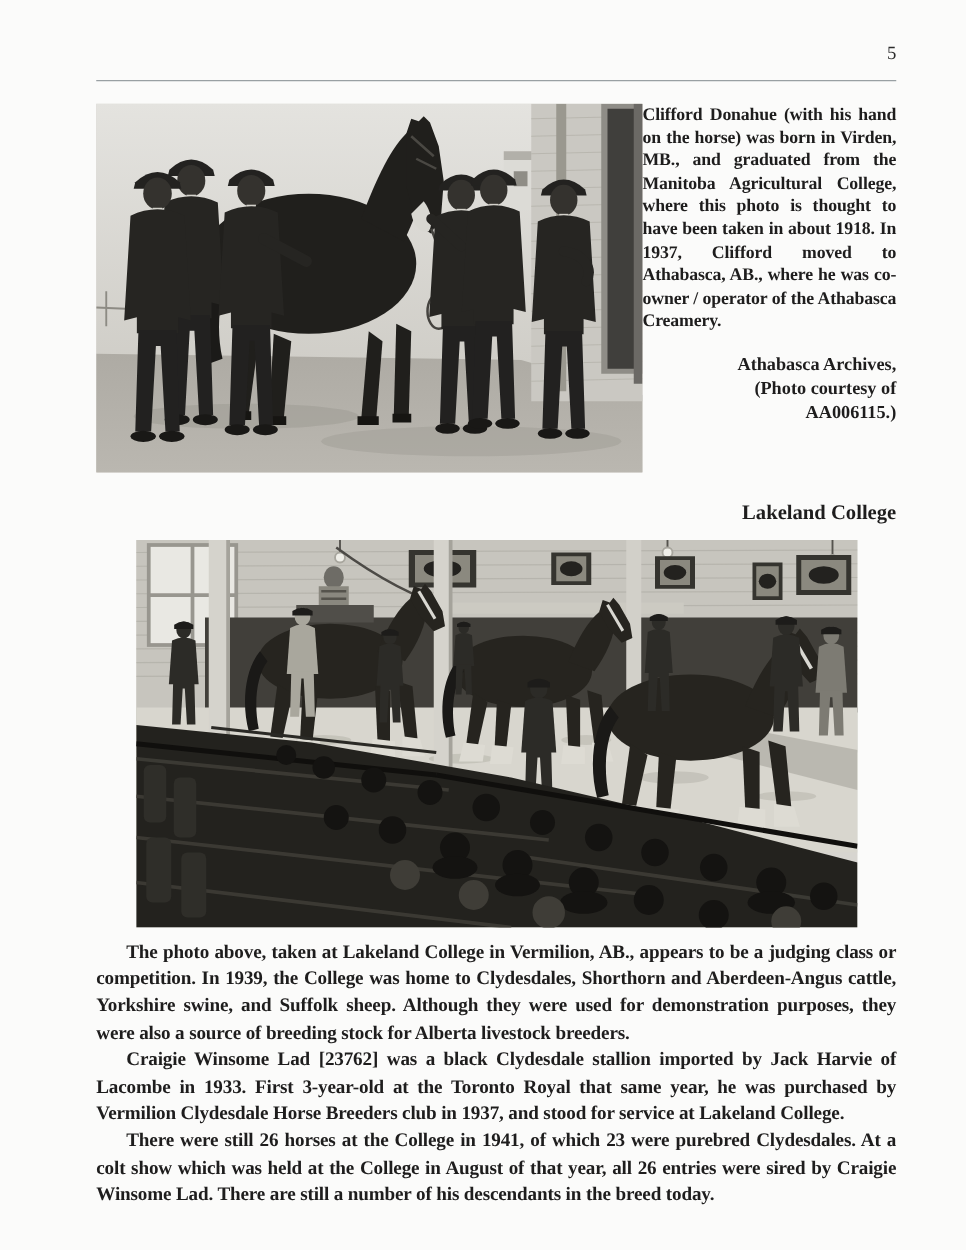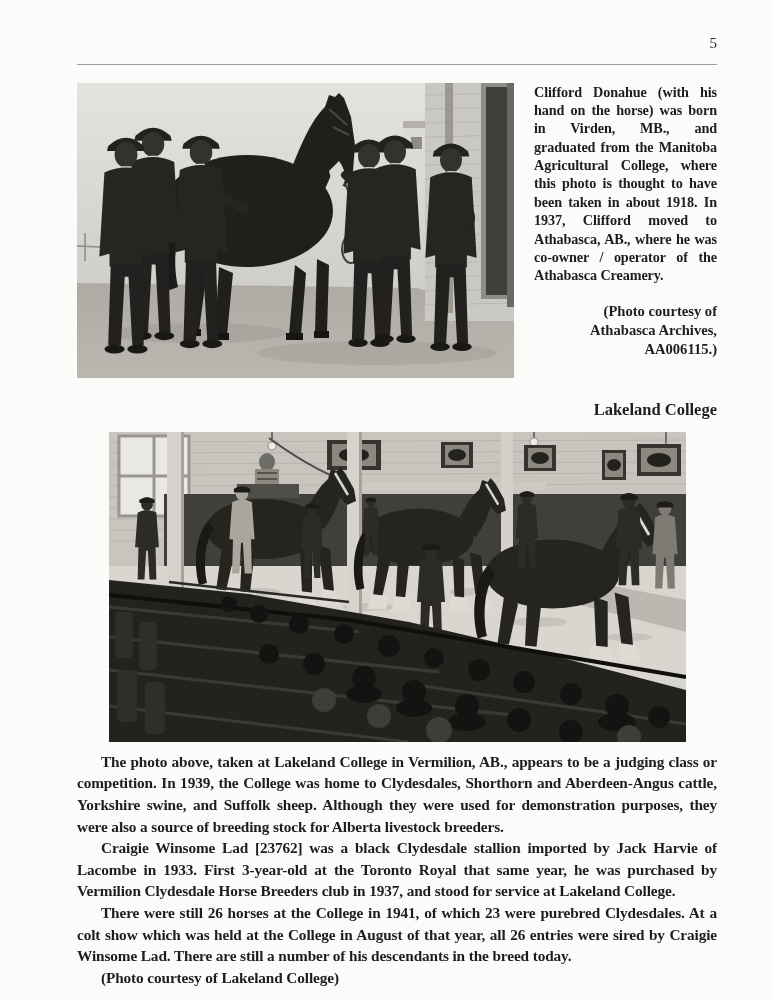--- a/index.html
+++ b/index.html
@@ -19,21 +19,21 @@
     font-size:15px;
     line-height:1.25;
     font-weight:400;
     color:#2b2b2b;
   }
   .rule {
     border:none;
     border-top:1.5px solid #99a0a3;
     margin:11px 0 0 0;
   }
-  .top-section { display:flex; gap:20px; margin-top:18px; }
+  .top-section { display:flex; gap:0; margin-top:18px; }
   .photo { display:block; background:#d7d5d0; flex:none; }
   .photo-1 { width:437px; height:295px; }
   .side-col { flex:1; min-width:0; display:flex; flex-direction:column; }
   .side-text {
     margin:0;
     font-size:14.2px;
     line-height:18.35px;
     font-weight:700;
     text-align:justify;
     letter-spacing:-0.1px;
@@ -172,22 +172,22 @@
           <use href="#figman" transform="translate(318,52) scale(1.22)"></use>
           <use href="#figman" transform="translate(374,60) scale(1.22)"></use>
           <path d="M374,118 C390,120 398,132 392,142" stroke="#262522" stroke-width="8" fill="none" stroke-linecap="round"></path>
         </g>
       </svg>
     </div>
 
     <div class="side-col">
       <p class="side-text">Clifford Donahue (with his hand on the horse) was born in Virden, MB., and graduated from the Manitoba Agricultural College, where this photo is thought to have been taken in about 1918. In 1937, Clifford moved to Athabasca, AB., where he was co-owner / operator of the Athabasca Creamery.</p>
       <div class="side-credit">
+        <div>Athabasca Archives,</div>
         <div>(Photo courtesy of</div>
-        <div>Athabasca Archives,</div>
         <div>AA006115.)</div>
       </div>
     </div>
   </div>
 
   <h2 class="heading">Lakeland College</h2>
 
   <div class="photo photo-2" aria-label="Black and white photo: indoor judging arena with three Clydesdale horses and handlers on a shavings-covered floor, framed cattle pictures on the plank wall, and rows of seated spectators in the foreground.">
     <svg viewBox="0 0 577 310" width="577" height="310">
       <defs>
@@ -368,16 +368,15 @@
           <circle cx="520" cy="305" r="12"></circle>
         </g>
       </g>
     </svg>
   </div>
 
   <div class="body-text">
     <p>The photo above, taken at Lakeland College in Vermilion, AB., appears to be a judging class or competition. In 1939, the College was home to Clydesdales, Shorthorn and Aberdeen-Angus cattle, Yorkshire swine, and Suffolk sheep. Although they were used for demonstration purposes, they were also a source of breeding stock for Alberta livestock breeders.</p>
     <p>Craigie Winsome Lad [23762] was a black Clydesdale stallion imported by Jack Harvie of Lacombe in 1933. First 3-year-old at the Toronto Royal that same year, he was purchased by Vermilion Clydesdale Horse Breeders club in 1937, and stood for service at Lakeland College.</p>
     <p>There were still 26 horses at the College in 1941, of which 23 were purebred Clydesdales. At a colt show which was held at the College in August of that year, all 26 entries were sired by Craigie Winsome Lad. There are still a number of his descendants in the breed today.</p>
-    <p class="end-credit">(Photo courtesy of Lakeland College)</p>
   </div>
 
 </div>
 
 </body></html>

